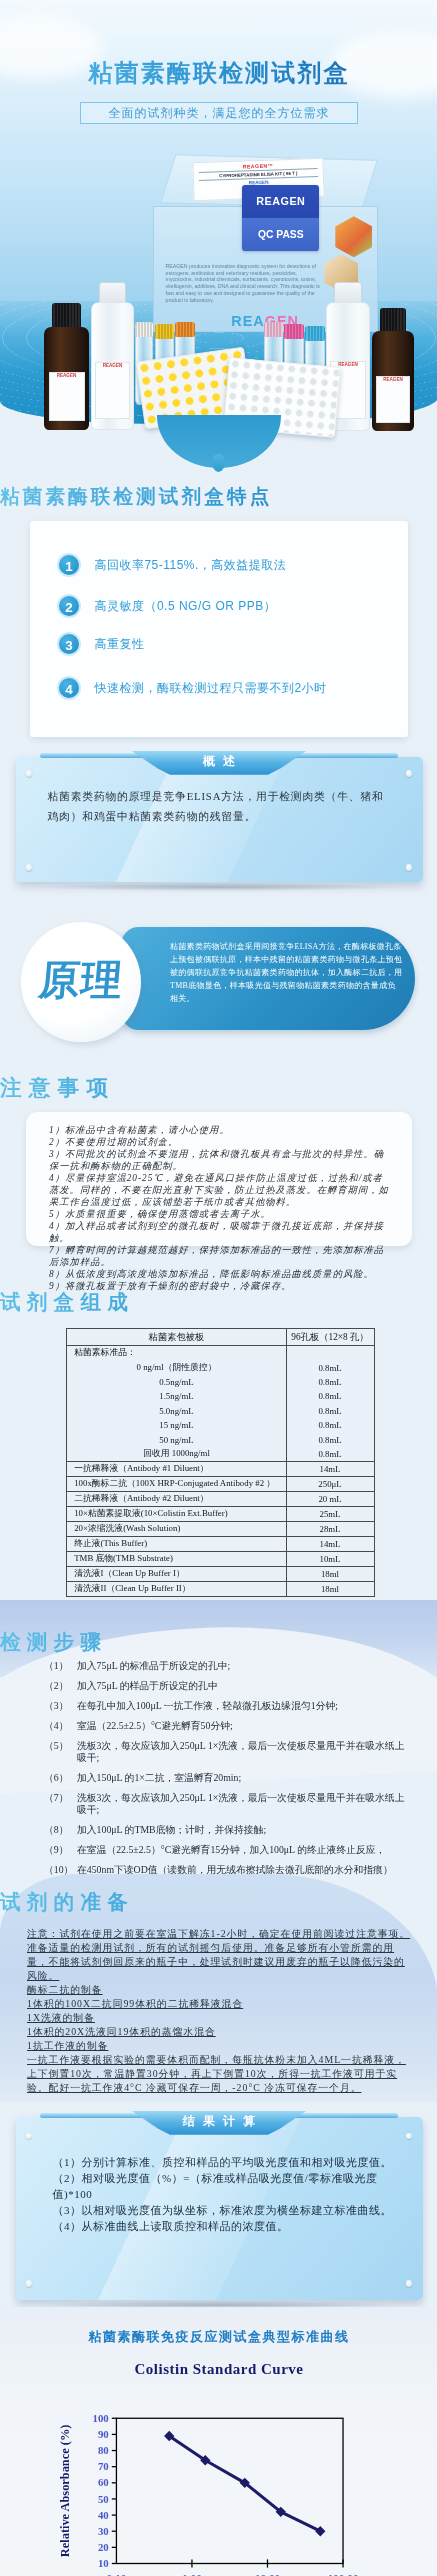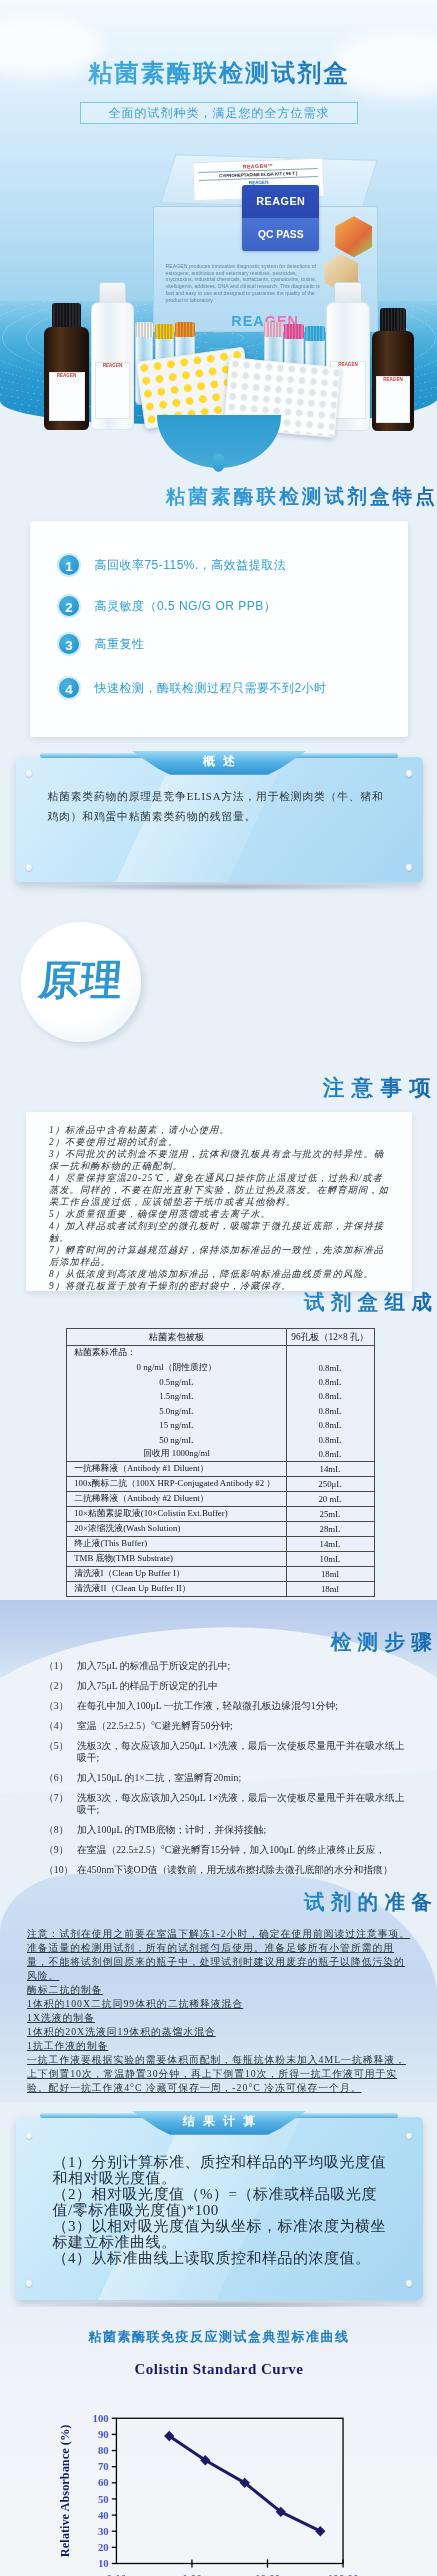--- a/index.html
+++ b/index.html
@@ -73,21 +73,21 @@
 
   .plate{position:absolute;border-radius:4.1px;box-shadow:0 2.1px 5.2px rgba(20,60,100,.25);}
   .plate-yellow{left:140px;top:354px;width:109px;height:68px;transform:rotate(-8deg);
      background:radial-gradient(circle at 6.7px 6.2px,#ffd92e 3.6px,rgba(255,217,46,0) 4.1px) 0 0/13.4px 13px,#f3f6f5;
      border:1.5px solid #e9eeec;}
   .plate-white{left:226px;top:362px;width:112px;height:71px;transform:rotate(5deg);
      background:radial-gradient(circle at 5.7px 5.2px,#dfe6ea 3.1px,rgba(223,230,234,0) 3.6px) 0 0/11.3px 10.8px,#fbfdfe;
      border:1.5px solid #eef2f4;}
 
   
-  .sec-title{width:438px;left:0;text-align:right;font-weight:bold;
+  .sec-title{width:438px;left:0;text-align:left;font-weight:bold;
              background:linear-gradient(90deg,#5fc0e8 0%,#2f97d4 55%,#1668b0 100%);
              -webkit-background-clip:text;background-clip:text;color:transparent;}
 
   
   .features-card{left:30px;top:521px;width:378px;height:216px;background:#fdfeff;border-radius:3.1px;
                  box-shadow:0 2.1px 7.2px rgba(110,140,170,.18);}
   .feature-row{position:absolute;left:27px;display:flex;align-items:center;}
   .num-badge{width:24px;height:24px;border-radius:50%;border:2.6px solid #cdeaf9;
              background:radial-gradient(circle at 35% 30%,#49b4e4,#1d8cc8);color:#fff;
              font-size:13.4px;font-weight:bold;text-align:center;line-height:24px;flex:0 0 auto;}
@@ -115,21 +115,21 @@
            background:linear-gradient(135deg,#4fb0de 0%,#2b90c6 55%,#1f7cb5 100%);box-shadow:0 3.1px 6.2px rgba(40,90,130,.25);}
   .capsule-text{position:absolute;left:49px;top:13.4px;width:233px;color:#fff;
                 font-family:"Liberation Serif",serif;font-size:8px;line-height:13px;letter-spacing:0.3px;}
   .principle-circle{left:20.6px;top:922px;width:120px;height:120px;border-radius:50%;
                     background:radial-gradient(circle at 40% 32%,#ffffff 55%,#f0f7fb 80%,#e6eff6);
                     box-shadow:3.1px 3.1px 7.2px rgba(90,125,155,.22);}
   .principle-badge{width:100%;text-align:center;line-height:117px;font-size:41px;font-weight:bold;color:#2f96d0;
                    transform:skewX(-5deg);letter-spacing:1px;}
 
   
-  .notes-card{left:26px;top:1112px;width:386px;height:179px;background:#fcfdfe;border-radius:1px;
+  .notes-card{left:26px;top:1112px;width:386px;height:134px;background:#fcfdfe;border-radius:11px;
               box-shadow:0 2.1px 6.2px rgba(120,140,160,.2);padding:12.4px 23px;}
   .notes-list{font-family:"Liberation Serif",serif;font-size:9.3px;line-height:12px;color:#222e38;
               letter-spacing:1px;font-style:italic;}
 
   
   .kit-table{left:66px;top:1328px;width:309px;border:1px solid #4a4a4a;
              font-family:"Liberation Serif",serif;font-size:8.8px;color:#101820;background:rgba(255,255,255,.06);}
   .kit-table{position:absolute;}
   .kit-table .vline{position:absolute;left:219px;top:0;bottom:0;width:0.8px;background:#4a4a4a;}
   .t-row{display:flex;align-items:center;min-height:14.4px;}
@@ -152,21 +152,21 @@
 
   
   .prep-blob{left:0;top:1874px;width:438px;height:228px;
              background:linear-gradient(180deg,#cde0f3 0%,#c5d8f0 45%,#d6e4f3 85%,#e2ebf6 100%);
              border-radius:77px 170px 0 0 / 59px 129px 0 0;}
   .prep-text{left:27px;top:1927px;width:385px;font-family:"Liberation Serif",serif;
              font-size:9.8px;line-height:14px;letter-spacing:1px;color:#28343e;text-decoration:underline;}
 
   
   .result-list{position:absolute;left:37px;top:37px;right:26px;
-               font-family:"Liberation Serif",serif;font-size:15px;line-height:16px;color:#203040;letter-spacing:0.5px;}
+               font-family:"Liberation Serif",serif;font-size:11px;line-height:16px;color:#203040;letter-spacing:0.5px;}
 
   
   .bottom-bg{left:0;top:2307px;width:438px;height:320px;
              background:linear-gradient(180deg,#e9eff6 0%,#f1f5f9 30%,#f3f6f9 100%);}
   .curve-title-cn{left:0;top:2328px;width:438px;text-align:center;font-size:13px;font-weight:bold;
                   letter-spacing:1.5px;color:#1f7ec4;}
   .curve-title-en{left:0;top:2361px;width:438px;text-align:center;font-size:15px;font-weight:bold;
                   font-family:"Liberation Serif",serif;color:#141c6b;letter-spacing:0.5px;}
   .chart-wrap{left:52px;top:2409px;width:340px;height:206px;}
 </style>
@@ -280,20 +280,23 @@
     <div class="tab-bar"></div>
     <div class="tab">概述</div>
     <div class="screw" style="left:10.3px;top:13.4px;"></div>
     <div class="screw" style="right:10.3px;top:13.4px;"></div>
     <div class="screw" style="left:10.3px;bottom:11.3px;"></div>
     <div class="screw" style="right:10.3px;bottom:11.3px;"></div>
     <div class="glass-text" style="top:30px;font-size:10.8px;line-height:19.6px;letter-spacing:0.8px;">粘菌素类药物的原理是竞争ELISA方法，用于检测肉类（牛、猪和鸡肉）和鸡蛋中粘菌素类药物的残留量。</div>
     <div class="panel-shadow"></div>
   </div>
 
+  <div class="abs capsule">
+    <div class="capsule-text">粘菌素类药物试剂盒采用间接竞争ELISA方法，在酶标板微孔条上预包被偶联抗原，样本中残留的粘菌素类药物与微孔条上预包被的偶联抗原竞争抗粘菌素类药物的抗体，加入酶标二抗后，用TMB底物显色，样本吸光值与残留物粘菌素类药物的含量成负相关。</div>
+  </div>
   <div class="abs principle-circle">
     <div class="principle-badge">原理</div>
   </div>
 
   <div class="abs sec-title" style="top:1073px;font-size:21.6px;letter-spacing:7.2px;">注意事项</div>
   <div class="abs notes-card">
     <div class="notes-list">
       <div>1）标准品中含有粘菌素，请小心使用。</div>
       <div>2）不要使用过期的试剂盒。</div>
       <div>3）不同批次的试剂盒不要混用，抗体和微孔板具有盒与批次的特异性。确保一抗和酶标物的正确配制。</div>

